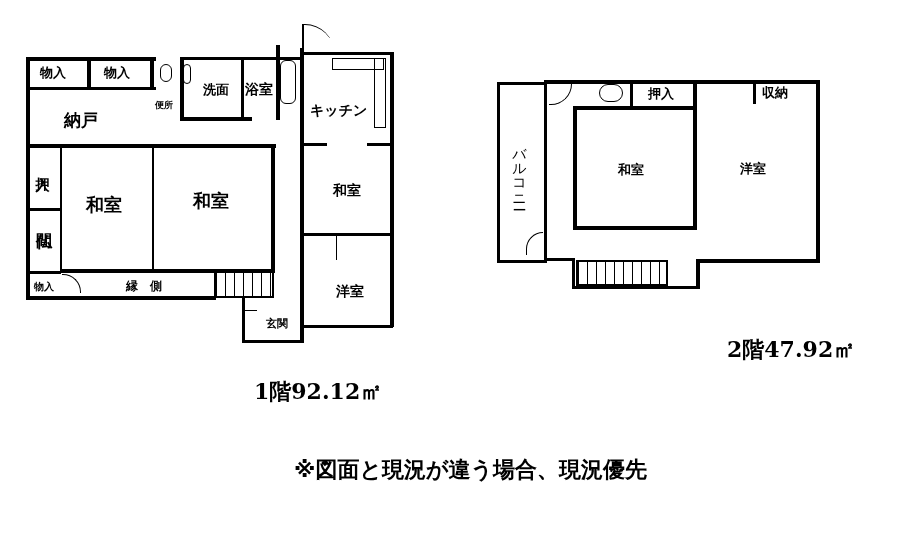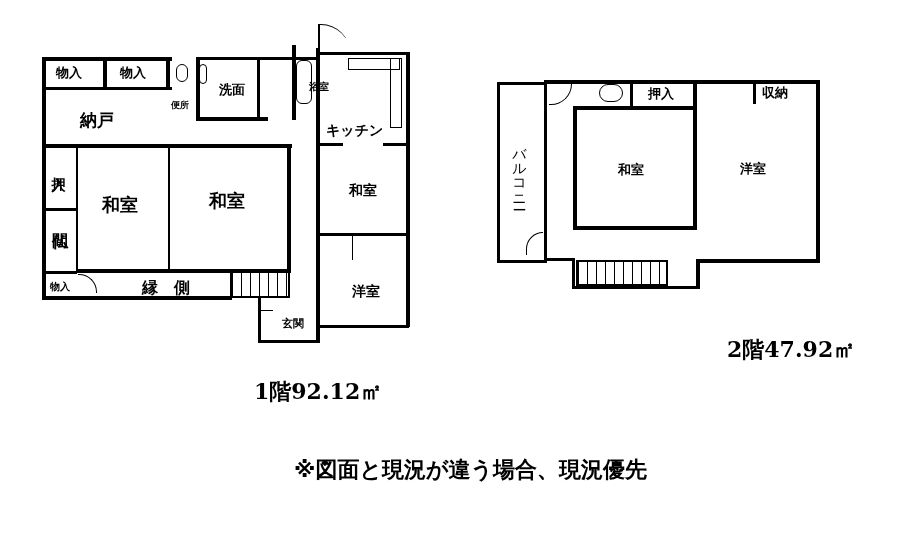--- a/index.html
+++ b/index.html
@@ -11,21 +11,21 @@
   .door{position:absolute;border:1.5px solid #000;}
   .stairs{position:absolute;background:repeating-linear-gradient(90deg,#000 0 1px,transparent 1px 9px);border:2px solid #000;box-sizing:border-box;}
   .caption{position:absolute;font-weight:bold;white-space:nowrap;line-height:1;}
   .note{position:absolute;font-family:"DejaVu Sans",sans-serif;font-weight:bold;white-space:nowrap;line-height:1;text-align:center;}
   .fixture{position:absolute;border:1.5px solid #000;border-radius:6px;box-sizing:border-box;}
   .thin{position:absolute;background:#000;}
 </style>
 </head>
 <body>
 
-<div class="abs" style="left:16px;top:0;width:420px;height:350px;">
+<div class="abs" style="left:0;top:0;width:420px;height:350px;">
 
   <div class="w" style="left:26px;top:57px;width:4px;height:242px;"></div>
   <div class="w" style="left:26px;top:57px;width:130px;height:4px;"></div>
   <div class="w" style="left:26px;top:296px;width:190px;height:4px;"></div>
   <div class="w" style="left:150px;top:57px;width:4px;height:30px;"></div>
   <div class="w" style="left:180px;top:57px;width:4px;height:62px;"></div>
   <div class="w" style="left:180px;top:57px;width:120px;height:3px;"></div>
   <div class="w" style="left:26px;top:87px;width:130px;height:3px;"></div>
   <div class="w" style="left:87px;top:57px;width:4px;height:32px;"></div>
   <div class="w" style="left:180px;top:117px;width:72px;height:4px;"></div>
@@ -60,30 +60,30 @@
   <div class="door" style="left:302px;top:24px;width:30px;height:28px;border-left:2px solid #000;border-bottom:none;border-right:none;border-top-right-radius:30px;border-top-left-radius:0;border-color:#000;border-top:1.5px solid #000;"></div>
   <div class="door" style="left:336px;top:236px;width:24px;height:24px;border-top:none;border-left:1.5px solid #000;border-right:none;border-bottom:none;border-bottom-right-radius:24px;border-color:#000;box-shadow:inset 0 0 0 0;"></div>
   <div class="door" style="left:62px;top:274px;width:18px;height:18px;border:none;border-top-right-radius:18px;border-top:1.5px solid #000;border-right:1.5px solid #000;"></div>
 
   <div class="stairs" style="left:214px;top:271px;width:60px;height:27px;"></div>
 
   <div class="room-label" style="left:40px;top:66px;font-size:13px;">物入</div>
   <div class="room-label" style="left:104px;top:66px;font-size:13px;">物入</div>
   <div class="room-label" style="left:155px;top:101px;font-size:9px;">便所</div>
   <div class="room-label" style="left:203px;top:83px;font-size:13px;">洗面</div>
-  <div class="room-label" style="left:245px;top:82px;font-size:10px;margin-left:48px;">浴室</div>
-  <div class="room-label" style="left:310px;top:103px;font-size:14px;margin-top:20px;">キッチン</div>
+  <div class="room-label" style="left:245px;top:82px;font-size:14px;">浴室</div>
+  <div class="room-label" style="left:310px;top:103px;font-size:14px;">キッチン</div>
   <div class="room-label" style="left:64px;top:112px;font-size:17px;">納戸</div>
   <div class="room-label vtext" style="left:36px;top:166px;font-size:14px;">押入</div>
   <div class="room-label vtext" style="left:36px;top:220px;font-size:16px;">仏間</div>
   <div class="room-label" style="left:86px;top:196px;font-size:18px;">和室</div>
   <div class="room-label" style="left:193px;top:192px;font-size:18px;">和室</div>
   <div class="room-label" style="left:333px;top:183px;font-size:14px;">和室</div>
   <div class="room-label" style="left:34px;top:282px;font-size:10px;">物入</div>
-  <div class="room-label" style="left:126px;top:280px;font-size:16px;">縁　側</div>
+  <div class="room-label" style="left:126px;top:280px;font-size:12px;">縁　側</div>
   <div class="room-label" style="left:266px;top:318px;font-size:11px;">玄関</div>
   <div class="room-label" style="left:336px;top:284px;font-size:14px;">洋室</div>
 </div>
 
 <div class="caption" style="left:254px;top:380px;font-size:22px;">1階92.12㎡</div>
 
 <div class="abs" style="left:0;top:0;width:902px;height:350px;">
 
   <div class="w" style="left:497px;top:82px;width:3px;height:180px;"></div>
   <div class="w" style="left:497px;top:82px;width:50px;height:3px;"></div>

